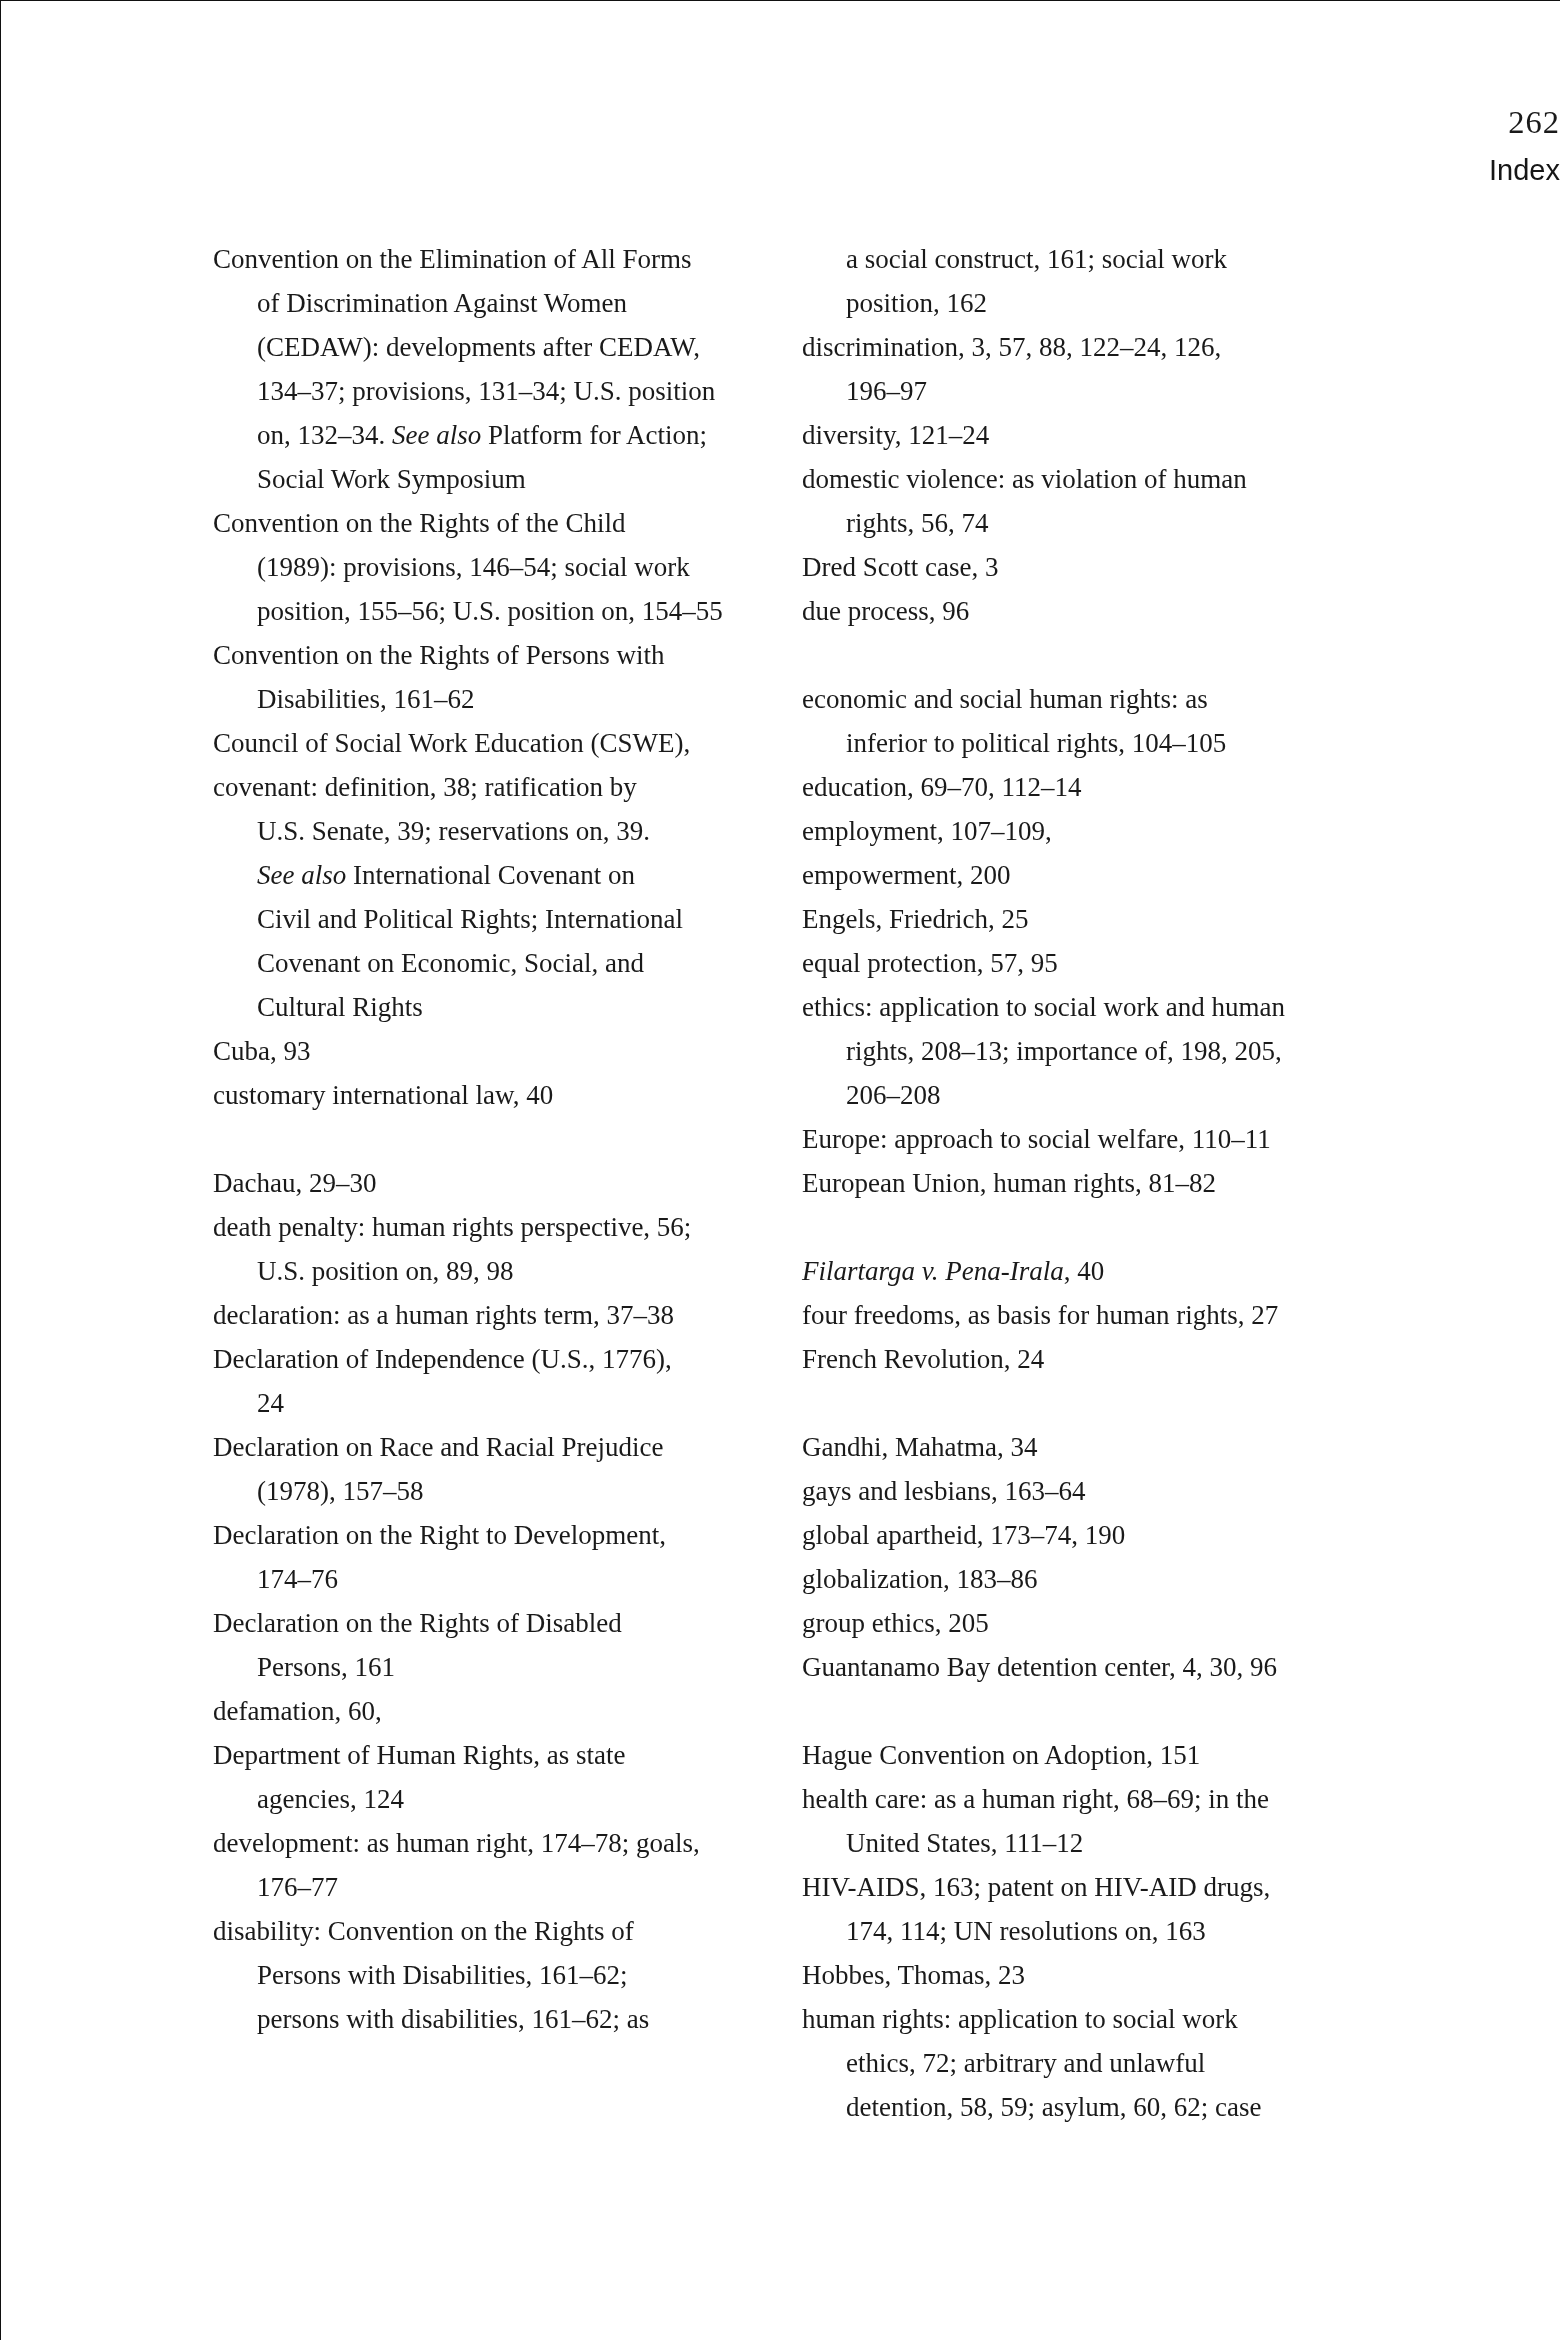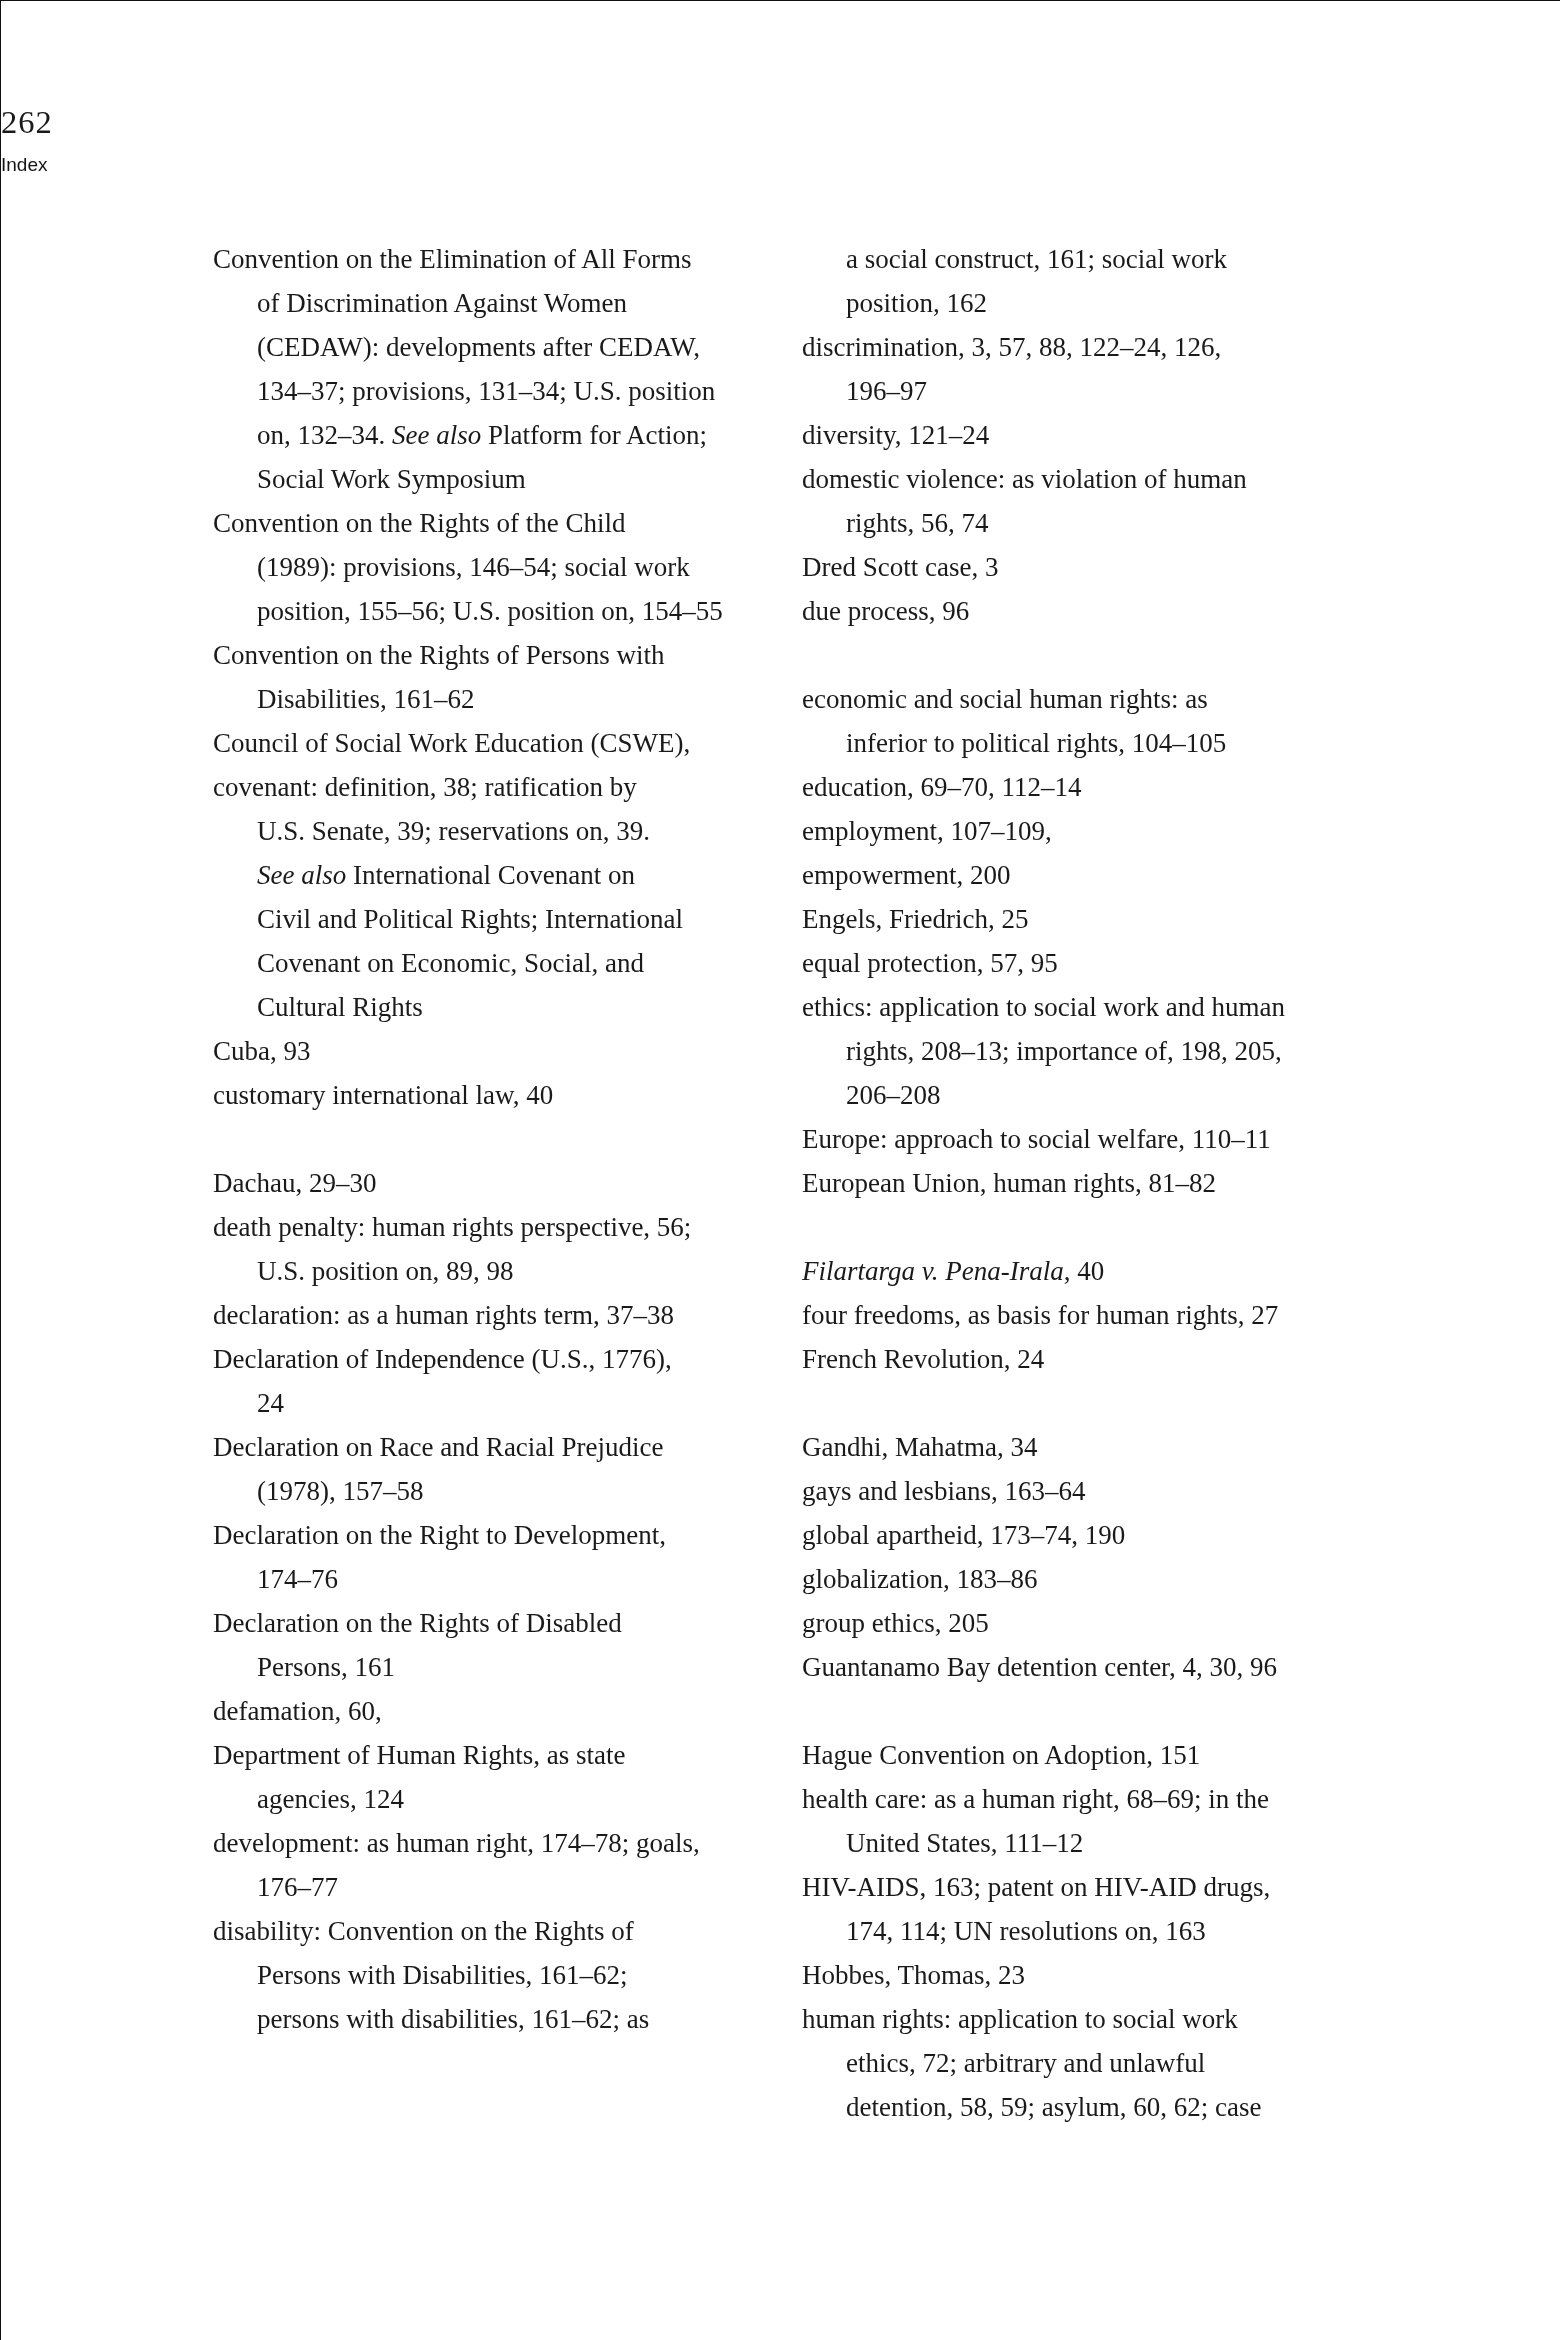--- a/index.html
+++ b/index.html
@@ -18,32 +18,32 @@
     box-sizing: border-box;
     color: #1a1a1a;
     font-family: "Liberation Serif", serif;
     overflow: hidden;
   }
   .page-number {
     position: absolute;
     top: 103px;
     left: 0;
     right: 0;
-    text-align: left;
+    text-align: right;
     font-size: 32.5px;
     font-family: "Liberation Serif", serif;
     letter-spacing: 1px;
   }
   .page-title {
     position: absolute;
     top: 153px;
     left: 0;
     right: 0;
-    text-align: left;
-    font-size: 19px;
+    text-align: right;
+    font-size: 29px;
     font-family: "Liberation Sans", sans-serif;
     color: #161616;
   }
   .column {
     position: absolute;
     top: 236px;
     width: 578px;
     font-size: 27px;
     line-height: 44px;
   }

